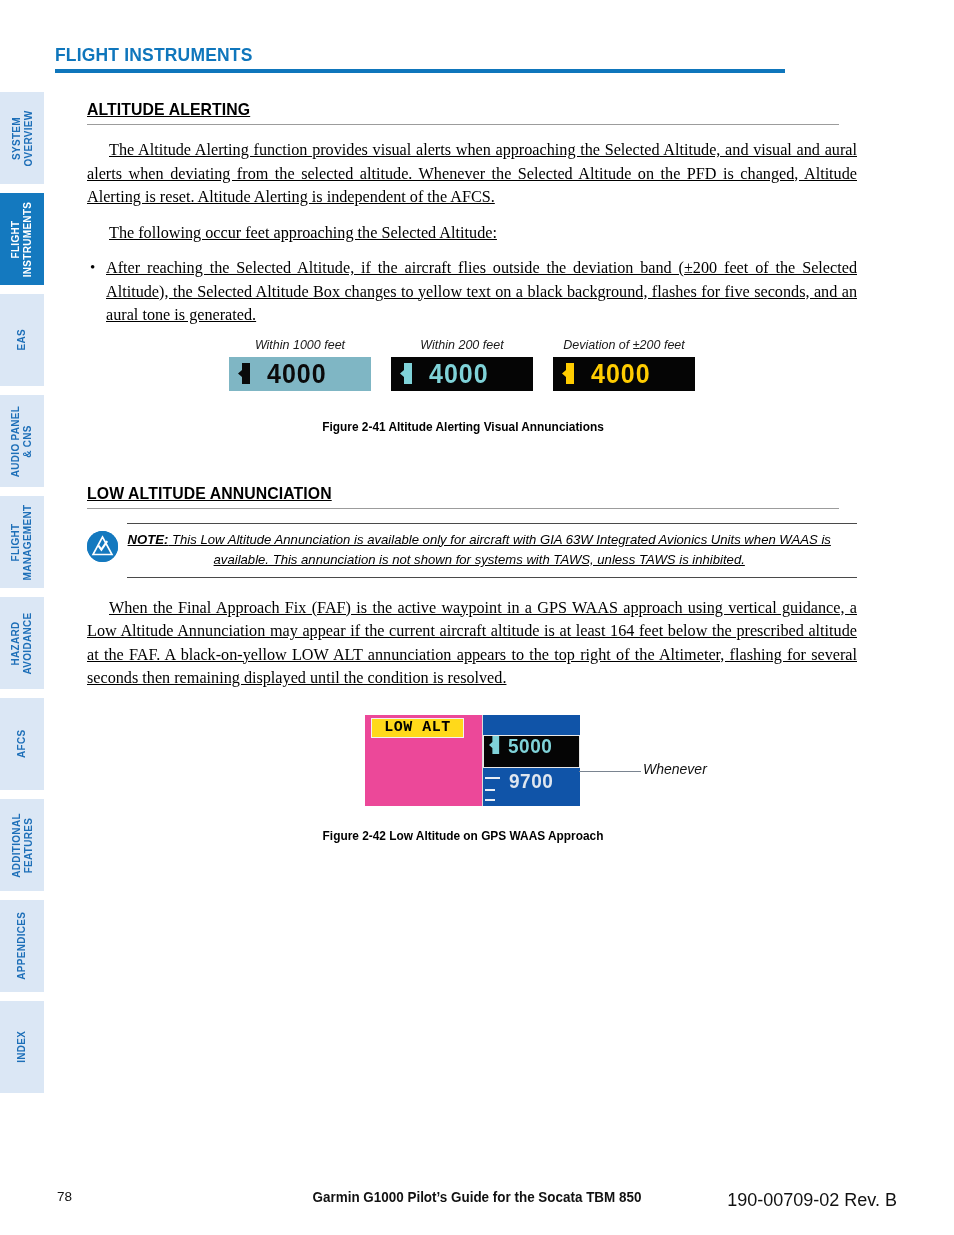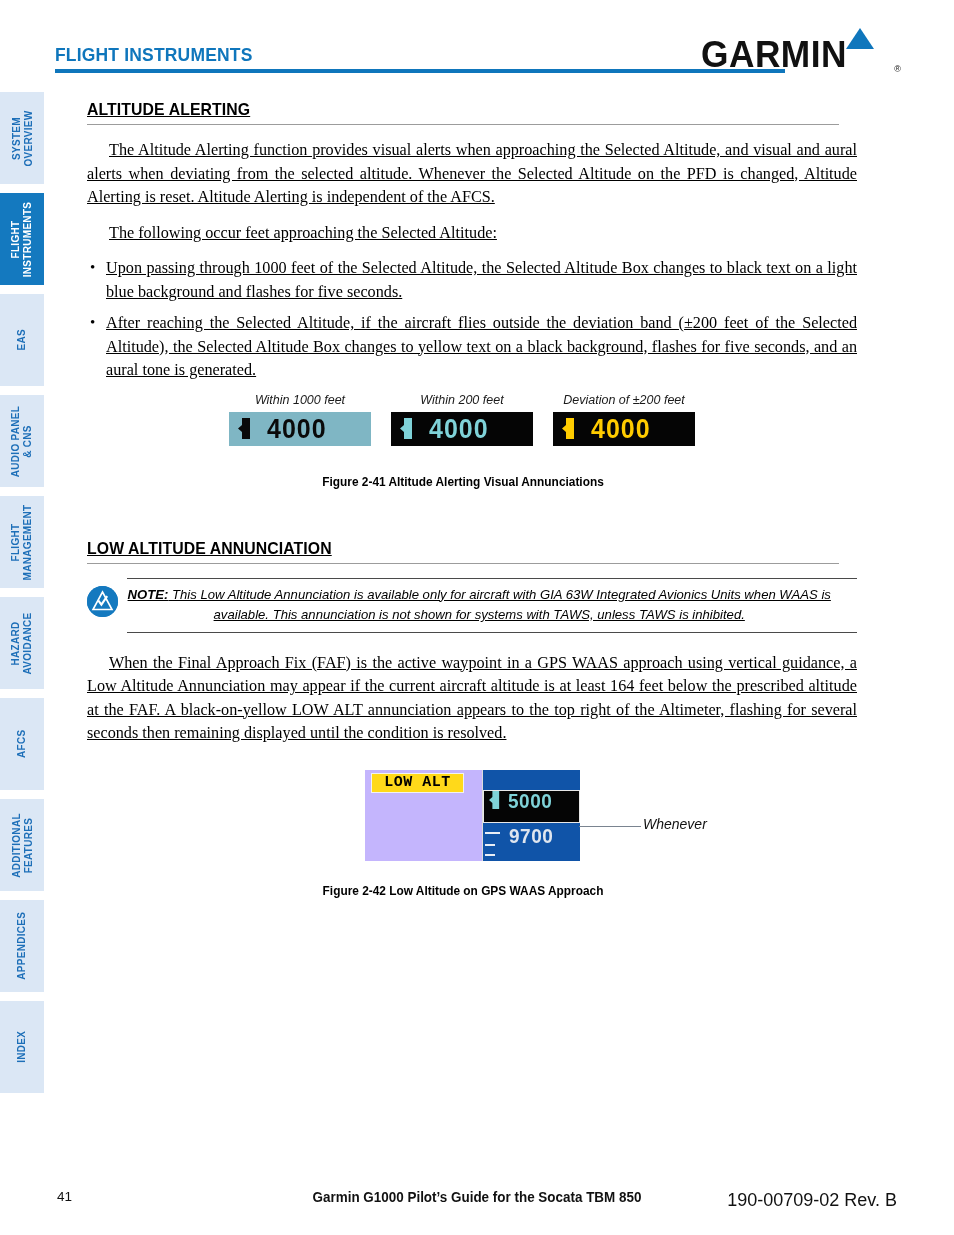--- a/index.html
+++ b/index.html
@@ -254,21 +254,21 @@
   
   #fig242 {
     position: relative;
     margin-top: 18px;
     height: 140px;
   }
   #pfd-panel {
     position: absolute;
     left: 278px; top: 6px;
     width: 192px; height: 91px;
-    background: #c4b5fd;
+    background: #ec4899;
   }
   #lowalt-badge {
     position: absolute;
     left: 6px; top: 3px;
     width: 93px; height: 20px;
     background: #ffd91a;
     border: 1.5px solid #f2f2f2;
     font-family: "Liberation Mono", monospace;
     font-weight: bold;
     font-size: 15px;
@@ -367,25 +367,20 @@
     font-size: 18px;
     color: #111;
   }
 </style>
 </head>
 <body>
 
 <div id="header">
   <div id="header-title">FLIGHT INSTRUMENTS</div>
   <div id="header-rule"></div>
-  <div id="garmin-logo">
-    <div id="garmin-triangle"></div>
-    <div id="garmin-wordmark">GARMIN</div>
-    <div id="garmin-reg">®</div>
-  </div>
 </div>
 
 <div id="sidetabs">
     <div class="sidetab" style="height: 92px;">
       <span class="vtxt">SYSTEM
 OVERVIEW</span>
     </div>
     <div class="sidetab active" style="height: 92px;">
       <span class="vtxt">FLIGHT
 INSTRUMENTS</span>
@@ -422,21 +417,20 @@
 
 <div id="content">
 
   <h2 class="section-head">ALTITUDE ALERTING</h2>
   <div class="head-rule"></div>
 
   <p class="body">The Altitude Alerting function provides visual alerts when approaching the Selected Altitude, and visual and aural alerts when deviating from the selected altitude.  Whenever the Selected Altitude on the PFD is changed, Altitude Alerting is reset.  Altitude Alerting is independent of the AFCS.</p>
   <p class="body">The following occur feet approaching the Selected Altitude:</p>
 
   <ul class="bullets">
-    <li>Upon passing through 1000 feet of the Selected Altitude, the Selected Altitude Box changes to black text on a light blue background and flashes for five seconds.</li>
     <li>After reaching the Selected Altitude, if the aircraft flies outside the deviation band (±200 feet of the Selected Altitude), the Selected Altitude Box changes to yellow text on a black background, flashes for five seconds, and an aural tone is generated.</li>
   </ul>
 
   <div id="fig241">
     <div class="alt-col" id="altcol1" style="left:142px;width:142px;">
       <div class="alt-caption">Within 1000 feet</div>
       <div class="alt-box" id="alt-box-1">
         <span class="arrow">
           <svg width="13" height="21" viewBox="0 0 13 21">
               <path d="M12,0 H4 L4,7 L0,10.5 L4,14 L4,21 H12 Z" fill="#0a0a0a"></path>
@@ -507,16 +501,16 @@
       </div>
     </div>
     <div id="callout-line"></div>
     <div id="callout-label">Whenever</div>
     <div class="fig-caption" style="position:absolute;top:112px;left:0;width:752px;">Figure 2-42  Low Altitude on GPS WAAS Approach</div>
   </div>
 
 </div>
 
 <div id="footer">
-  <div id="footer-page">41</div>
+  <div id="footer-page">78</div>
   <div id="footer-center">Garmin G1000 Pilot’s Guide for the Socata TBM 850</div>
   <div id="footer-right">190-00709-02  Rev. B</div>
 </div>
 
 </body></html>

